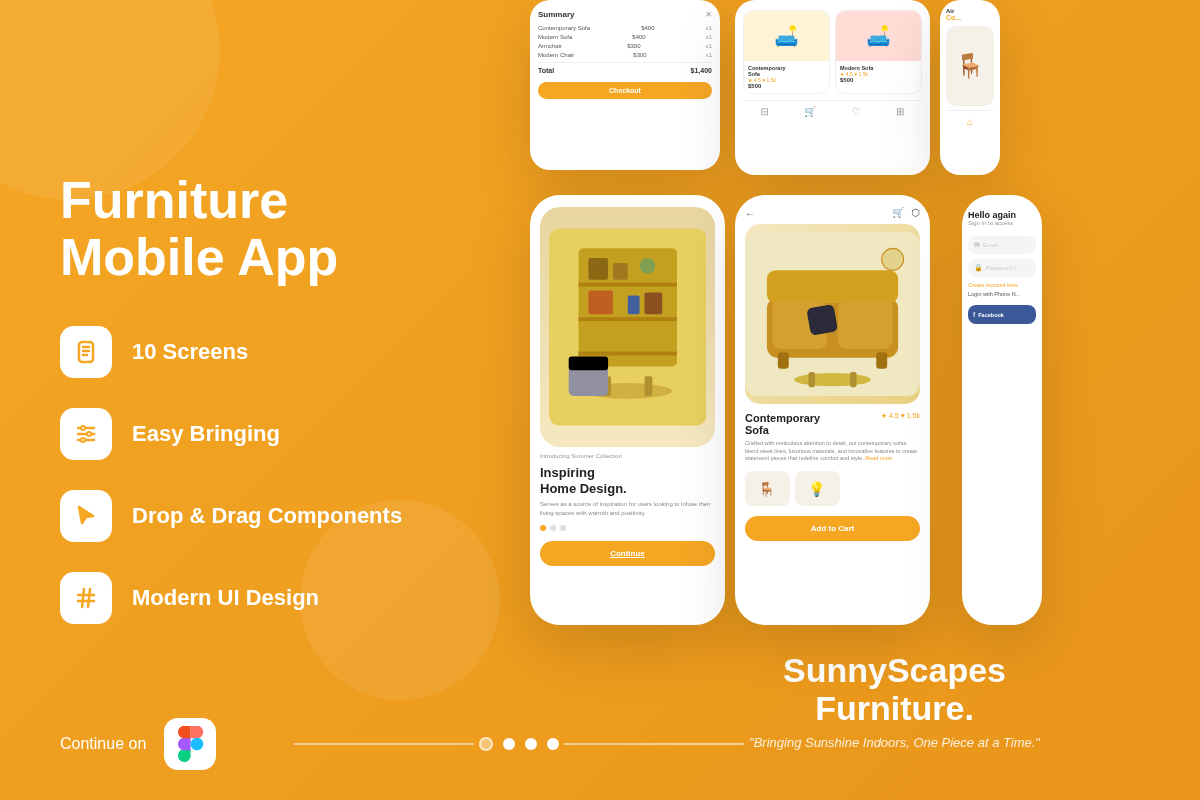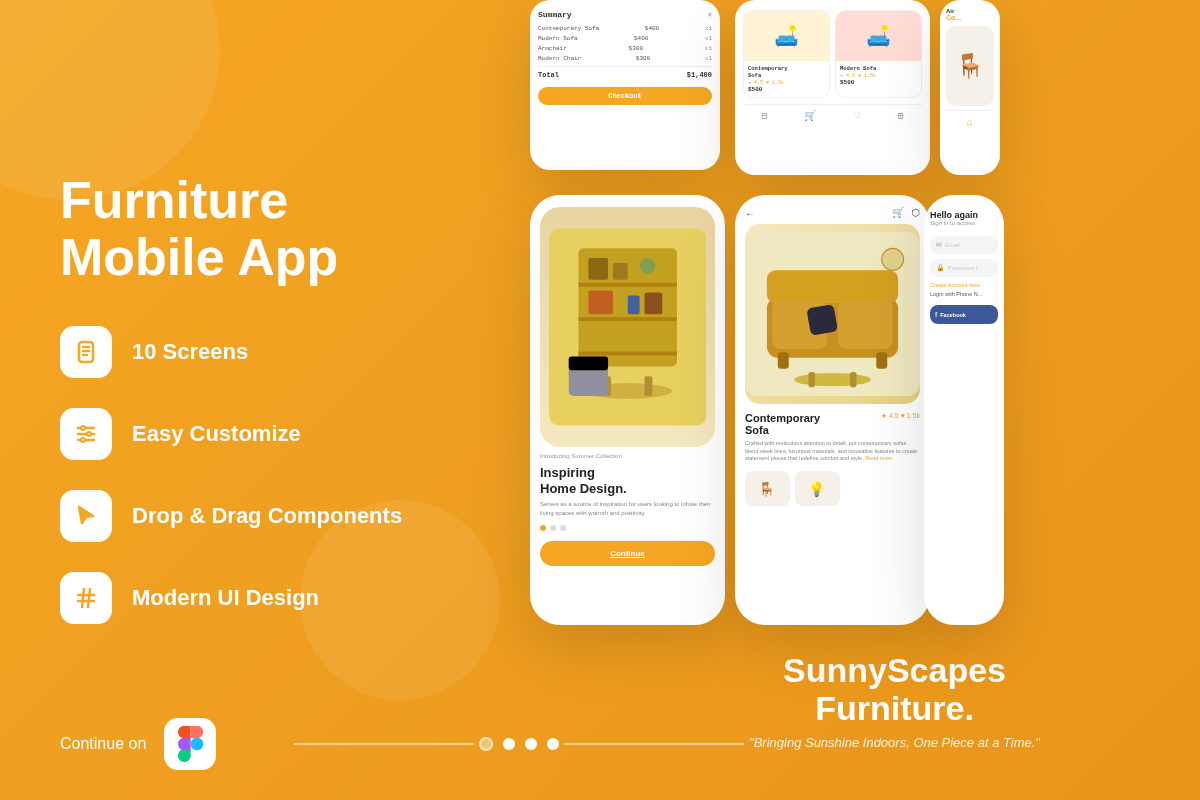--- a/index.html
+++ b/index.html
@@ -186,31 +186,31 @@
       top: 195px;
       left: 215px;
       border-radius: 30px;
     }
 
     
     .phone-6 {
       width: 80px;
       height: 430px;
       top: 195px;
-      left: 404px;
+      left: 442px;
       border-radius: 30px;
       overflow: hidden;
     }
 
     
     .phone-inner {
       width: 100%;
       height: 100%;
       padding: 10px 8px;
-      font-family: Liberation Mono, monospace;
+      font-family: Liberation Sans, sans-serif;
     }
 
     
     .summary-header {
       display: flex;
       justify-content: space-between;
       align-items: center;
       margin-bottom: 6px;
     }
     .summary-title { font-size: 8px; font-weight: 700; color: #333; }
@@ -466,21 +466,21 @@
       <div class="feature-icon-box">
         <svg viewBox="0 0 24 24" fill="none" stroke="#F5A623" stroke-width="2.5" stroke-linecap="round" stroke-linejoin="round">
           <line x1="4" y1="6" x2="20" y2="6"></line>
           <line x1="4" y1="12" x2="20" y2="12"></line>
           <line x1="4" y1="18" x2="20" y2="18"></line>
           <circle cx="9" cy="6" r="2" fill="white" stroke="#F5A623" stroke-width="2"></circle>
           <circle cx="15" cy="12" r="2" fill="white" stroke="#F5A623" stroke-width="2"></circle>
           <circle cx="9" cy="18" r="2" fill="white" stroke="#F5A623" stroke-width="2"></circle>
         </svg>
       </div>
-      <span class="feature-label">Easy Customize</span>
+      <span class="feature-label">Easy Bringing</span>
     </div>
 
     <div class="feature-item">
       <div class="feature-icon-box">
         <svg viewBox="0 0 24 24" fill="none" stroke="#F5A623" stroke-width="2.5" stroke-linecap="round" stroke-linejoin="round">
           <path d="M5 3l14 9-7 1-4 6z" fill="#F5A623" stroke="#F5A623"></path>
         </svg>
       </div>
       <span class="feature-label">Drop &amp; Drag Components</span>
     </div>
@@ -687,20 +687,21 @@
 
       <div class="detail-desc">
         Crafted with meticulous attention to detail, our contemporary sofas blend sleek lines, luxurious materials, and innovative features to create statement pieces that redefine comfort and style. <span class="read-more">Read more</span>
       </div>
 
       <div class="thumbnail-row">
         <div class="thumb">🪑</div>
         <div class="thumb">💡</div>
       </div>
 
+      <div class="add-cart-btn">Add to Cart</div>
     </div>
   </div>
 
   <div class="phone-mockup phone-6">
     <div class="login-inner">
       <div class="hello-again">Hello again</div>
       <div class="sign-in-text">Sign in to access</div>
 
       <div class="login-field">
         <span class="login-field-icon">✉</span>

